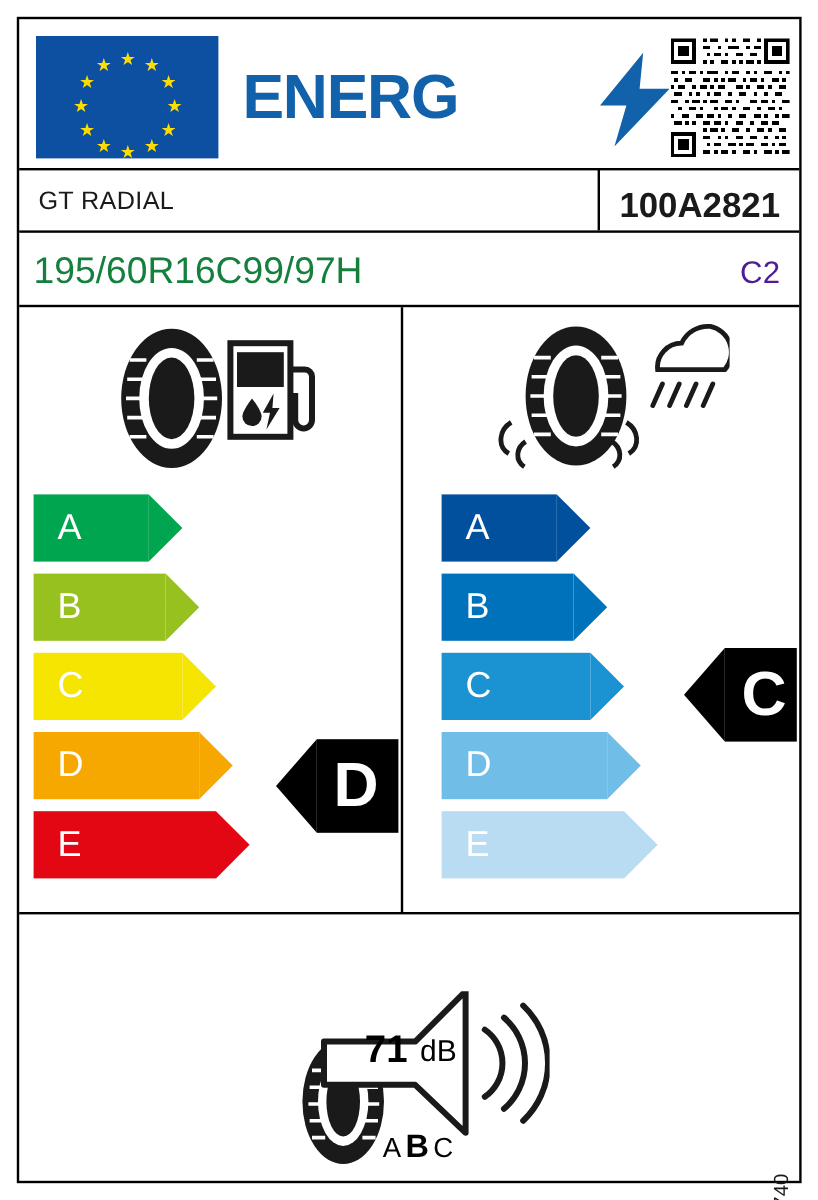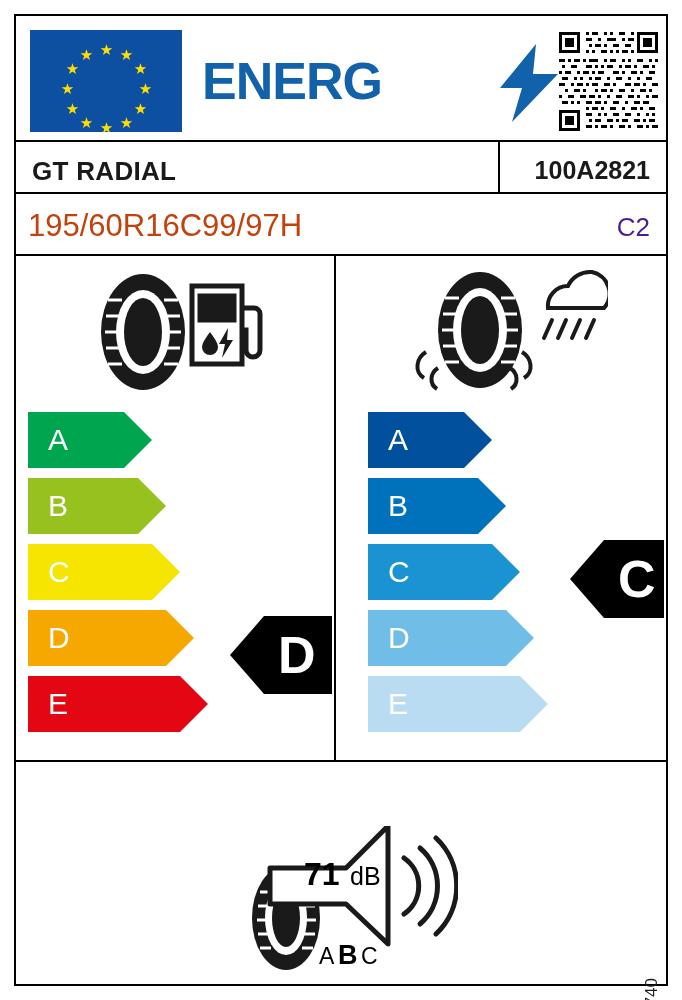--- a/index.html
+++ b/index.html
@@ -83,42 +83,42 @@
   
   .rule {
     position: absolute;
     background: #000;
   }
   .rule-h { height: 2px; left: 16px; width: 650px; }
   .brand {
     position: absolute;
     left: 32px;
     top: 156px;
-    font-size: 26px;
-    font-weight: bold;
+    font-size: 21px;
+    font-weight: normal;
     color: #1a1a1a;
     letter-spacing: 0.3px;
   }
   .code {
     position: absolute;
     right: 32px;
     top: 156px;
-    font-size: 25px;
+    font-size: 29px;
     font-weight: bold;
     color: #1a1a1a;
     text-align: right;
   }
 
   
   .size {
     position: absolute;
     left: 28px;
     top: 208px;
     font-size: 31px;
-    color: #c2410c;
+    color: #15803d;
   }
   .cls {
     position: absolute;
     right: 32px;
     top: 212px;
     font-size: 26px;
     color: #4c1d95;
   }
 
   

